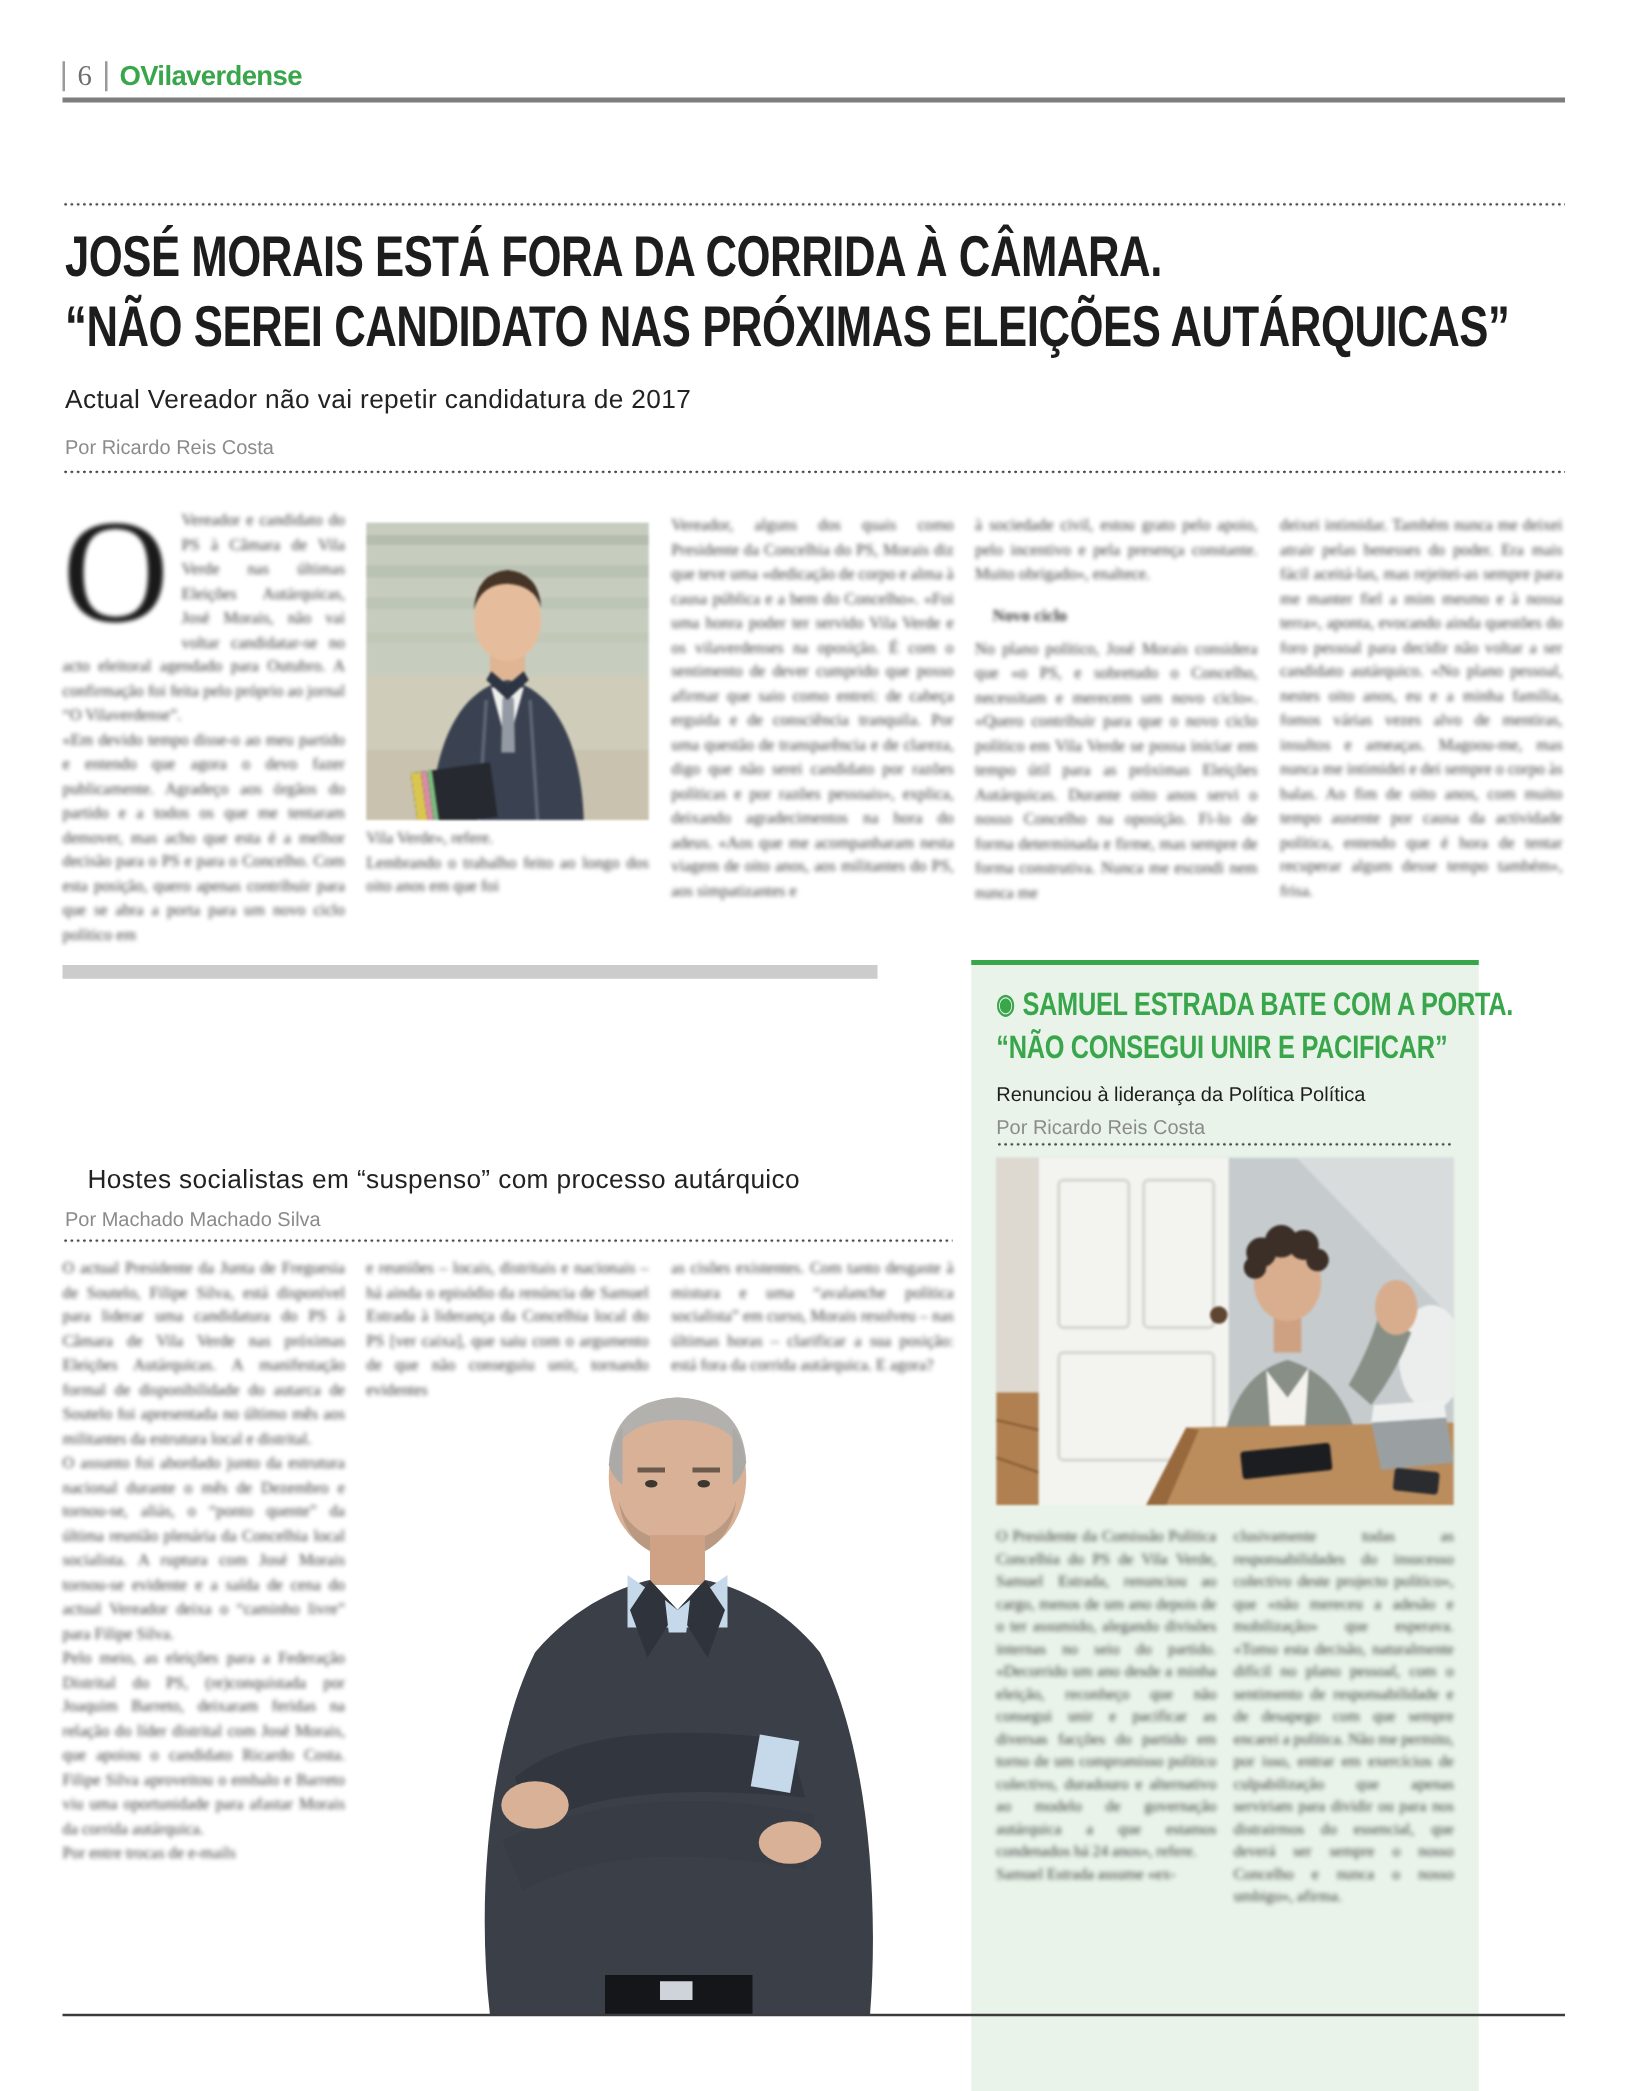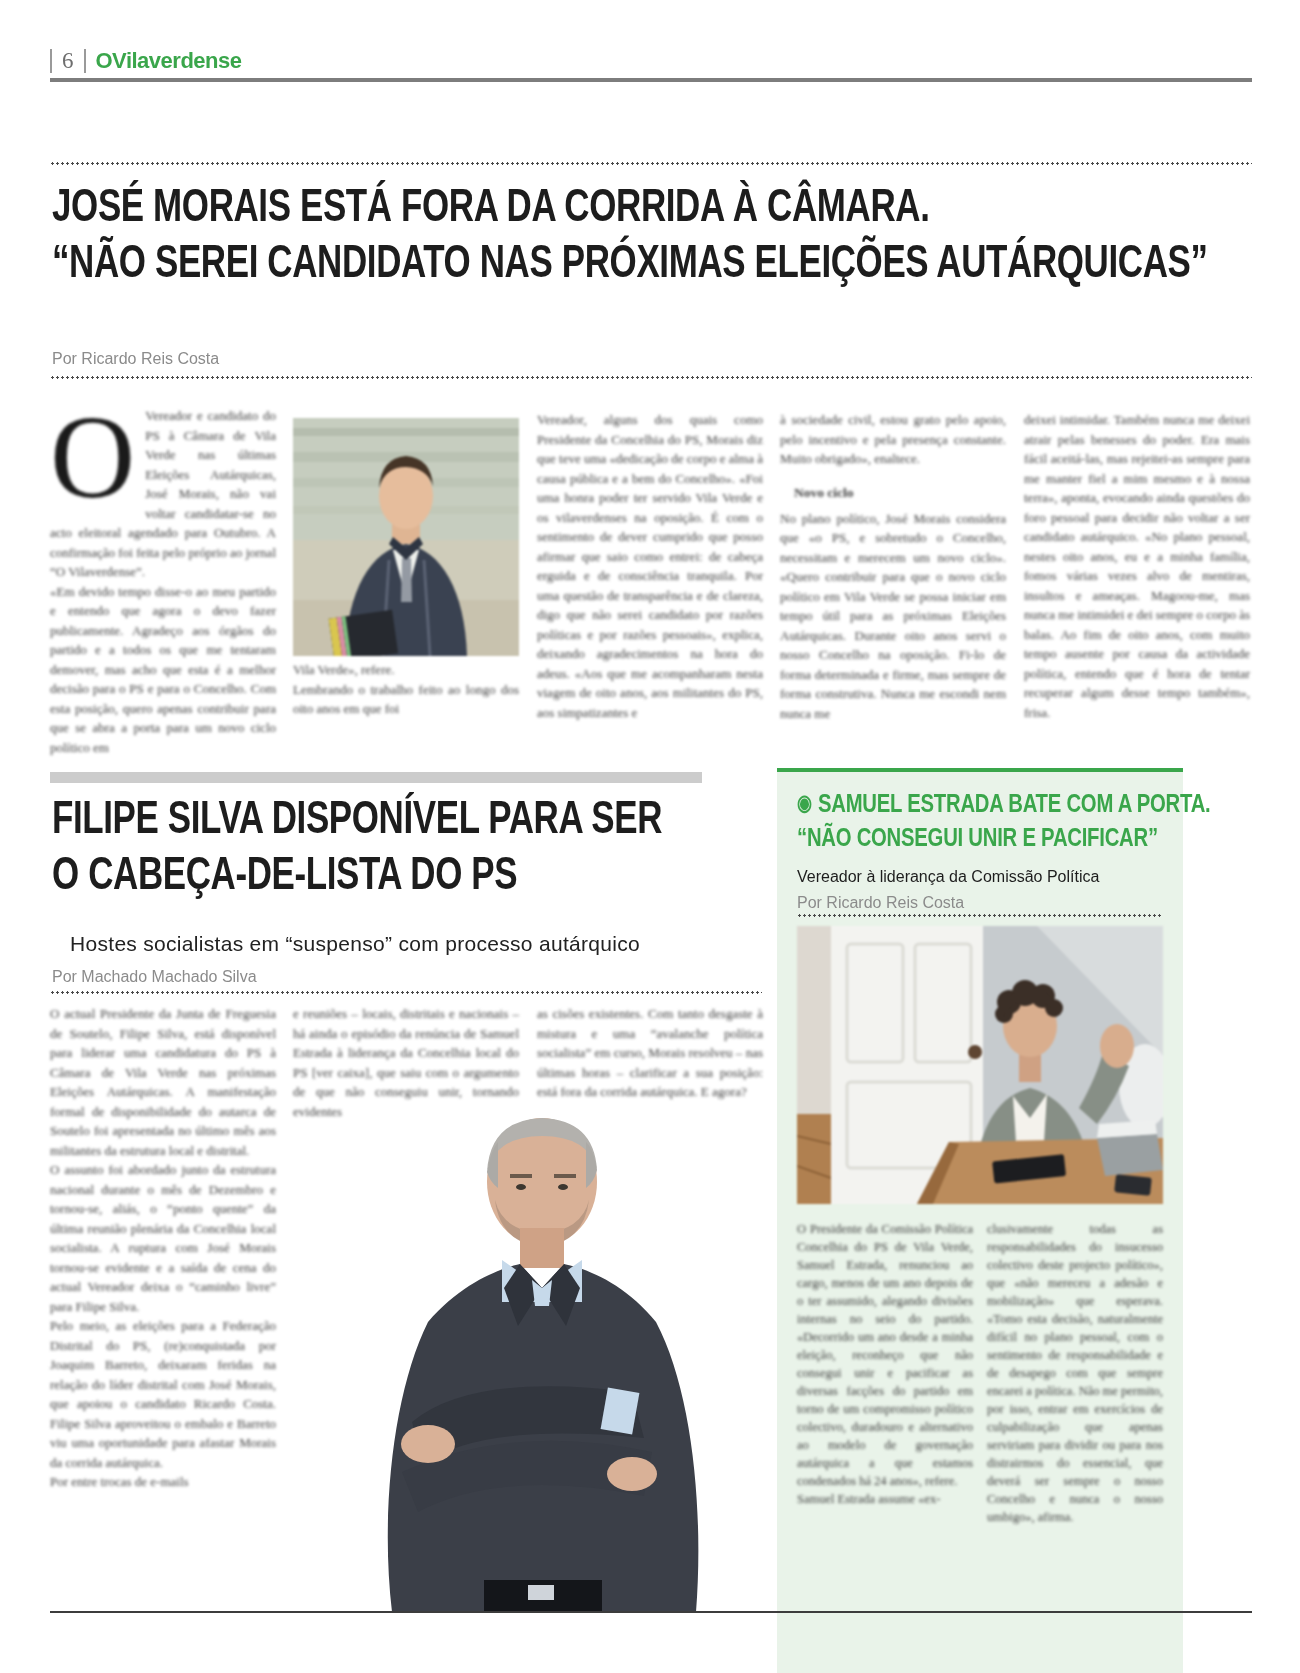--- a/index.html
+++ b/index.html
@@ -65,20 +65,21 @@
     <span class="brand">OVilaverdense</span>
   </div>
   <div class="abs hdr-rule"></div>
 
   <div class="abs dotted" style="left:50px;top:162px;width:1202px;"></div>
 
   <div class="abs hl42" style="left:52px;top:182px;">
     <div class="hlline"><span class="cond">JOSÉ MORAIS ESTÁ FORA DA CORRIDA À CÂMARA.</span></div>
     <div class="hlline"><span class="cond">“NÃO SEREI CANDIDATO NAS PRÓXIMAS ELEIÇÕES AUTÁRQUICAS”</span></div>
   </div>
+  <div class="abs subhead" style="left:52px;top:308px;">Actual Vereador não vai repetir candidatura de 2017</div>
   <div class="abs byline" style="left:52px;top:350px;">Por Ricardo Reis Costa</div>
   <div class="abs dotted" style="left:50px;top:376px;width:1202px;"></div>
 
   <div class="abs col blurtxt" style="left:50px;top:406px;height:308px;"><span class="dropcap">O</span><span>Vereador e candidato do PS à Câmara de Vila Verde nas últimas Eleições Autárquicas, José Morais, não vai voltar candidatar-se no acto eleitoral agendado para Outubro. A confirmação foi feita pelo próprio ao jornal “O Vilaverdense”.
 «Em devido tempo disse-o ao meu partido e entendo que agora o devo fazer publicamente. Agradeço aos órgãos do partido e a todos os que me tentaram demover, mas acho que esta é a melhor decisão para o PS e para o Concelho. Com esta posição, quero apenas contribuir para que se abra a porta para um novo ciclo político em</span></div>
 
   <div class="abs photo" style="left:293px;top:418px;">
     <svg width="226" height="238" viewBox="0 0 226 238">
       <rect width="226" height="238" fill="#d3d0bf"></rect>
       <rect width="226" height="122" fill="#c6cdbf"></rect>
@@ -113,24 +114,20 @@
   <div class="abs" style="left:780px;top:410px;width:226px;">
     <div class="col blurtxt">à sociedade civil, estou grato pelo apoio, pelo incentivo e pela presença constante. Muito obrigado», enaltece.</div>
     <div class="col blurtxt insub">Novo ciclo</div>
     <div class="col blurtxt">No plano político, José Morais considera que «o PS, e sobretudo o Concelho, necessitam e merecem um novo ciclo». «Quero contribuir para que o novo ciclo político em Vila Verde se possa iniciar em tempo útil para as próximas Eleições Autárquicas. Durante oito anos servi o nosso Concelho na oposição. Fi-lo de forma determinada e firme, mas sempre de forma construtiva. Nunca me escondi nem nunca me</div>
   </div>
 
   <div class="abs col blurtxt" style="left:1024px;top:410px;height:310px;">deixei intimidar. Também nunca me deixei atrair pelas benesses do poder. Era mais fácil aceitá-las, mas rejeitei-as sempre para me manter fiel a mim mesmo e à nossa terra», aponta, evocando ainda questões do foro pessoal para decidir não voltar a ser candidato autárquico. «No plano pessoal, nestes oito anos, eu e a minha família, fomos várias vezes alvo de mentiras, insultos e ameaças. Magoou-me, mas nunca me intimidei e dei sempre o corpo às balas. Ao fim de oito anos, com muito tempo ausente por causa da actividade política, entendo que é hora de tentar recuperar algum desse tempo também», frisa.</div>
 
   <div class="abs graybar"></div>
 
-  <div class="abs hl42" style="left:52px;top:794px;">
-    <div class="hlline"><span class="cond">FILIPE SILVA DISPONÍVEL PARA SER</span></div>
-    <div class="hlline"><span class="cond">O CABEÇA-DE-LISTA DO PS</span></div>
-  </div>
   <div class="abs subhead" style="left:70px;top:932px;">Hostes socialistas em “suspenso” com processo autárquico</div>
   <div class="abs byline" style="left:52px;top:968px;">Por Machado Machado Silva</div>
   <div class="abs dotted" style="left:50px;top:991px;width:712px;"></div>
 
   <div class="abs col blurtxt" style="left:50px;top:1004px;height:604px;">O actual Presidente da Junta de Freguesia de Soutelo, Filipe Silva, está disponível para liderar uma candidatura do PS à Câmara de Vila Verde nas próximas Eleições Autárquicas. A manifestação formal de disponibilidade do autarca de Soutelo foi apresentada no último mês aos militantes da estrutura local e distrital.
 O assunto foi abordado junto da estrutura nacional durante o mês de Dezembro e tornou-se, aliás, o “ponto quente” da última reunião plenária da Concelhia local socialista. A ruptura com José Morais tornou-se evidente e a saída de cena do actual Vereador deixa o “caminho livre” para Filipe Silva.
 Pelo meio, as eleições para a Federação Distrital do PS, (re)conquistada por Joaquim Barreto, deixaram feridas na relação do líder distrital com José Morais, que apoiou o candidato Ricardo Costa. Filipe Silva aproveitou o embalo e Barreto viu uma oportunidade para afastar Morais da corrida autárquica.
 Por entre trocas de e-mails</div>
   <div class="abs col blurtxt" style="left:293px;top:1004px;">e reuniões – locais, distritais e nacionais – há ainda o episódio da renúncia de Samuel Estrada à liderança da Concelhia local do PS [ver caixa], que saiu com o argumento de que não conseguiu unir, tornando evidentes</div>
   <div class="abs col blurtxt" style="left:537px;top:1004px;">as cisões existentes. Com tanto desgaste à mistura e uma “avalanche política socialista” em curso, Morais resolveu – nas últimas horas – clarificar a sua posição: está fora da corrida autárquica. E agora?</div>
@@ -160,21 +157,21 @@
       <rect x="152" y="490" width="118" height="32" fill="#14161a"></rect>
       <rect x="196" y="495" width="26" height="15" fill="#cfd4da"></rect>
     </svg>
   </div>
 
   <div class="abs greenbox">
     <div class="abs" style="left:20px;top:18px;">
       <div class="gbline"><span class="gb-cond"><span class="ticon">◉</span><span>SAMUEL ESTRADA BATE COM A PORTA.</span></span></div>
       <div class="gbline"><span class="gb-cond">“NÃO CONSEGUI UNIR E PACIFICAR”</span></div>
     </div>
-    <div class="abs gb-sub" style="left:20px;top:96px;">Vereador à liderança da Comissão Política</div>
+    <div class="abs gb-sub" style="left:20px;top:96px;">Renunciou à liderança da Política Política</div>
     <div class="abs byline" style="left:20px;top:122px;">Por Ricardo Reis Costa</div>
     <div class="abs dotted" style="left:20px;top:142px;width:366px;"></div>
 
     <div class="abs photo" style="left:20px;top:154px;">
       <svg width="366" height="278" viewBox="0 0 366 278">
         <rect width="366" height="278" fill="#c6cbce"></rect>
         <polygon points="240,0 366,0 366,130" fill="#d8dcdd"></polygon>
         <rect x="0" width="34" height="278" fill="#ddd8d0"></rect>
         <rect x="0" y="188" width="34" height="90" fill="#b08050"></rect>
         <line x1="0" y1="210" x2="34" y2="218" stroke="#8e6238" stroke-width="2"></line>

